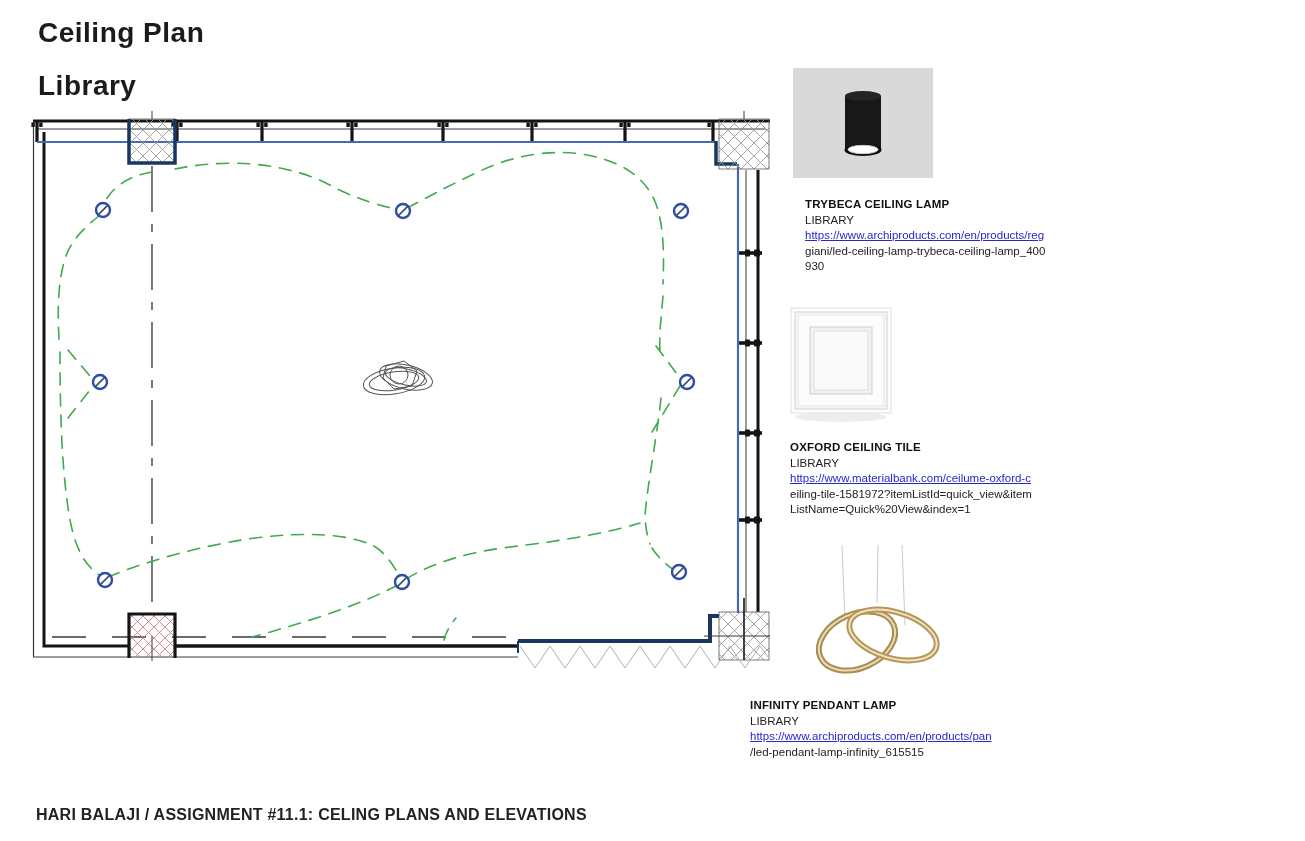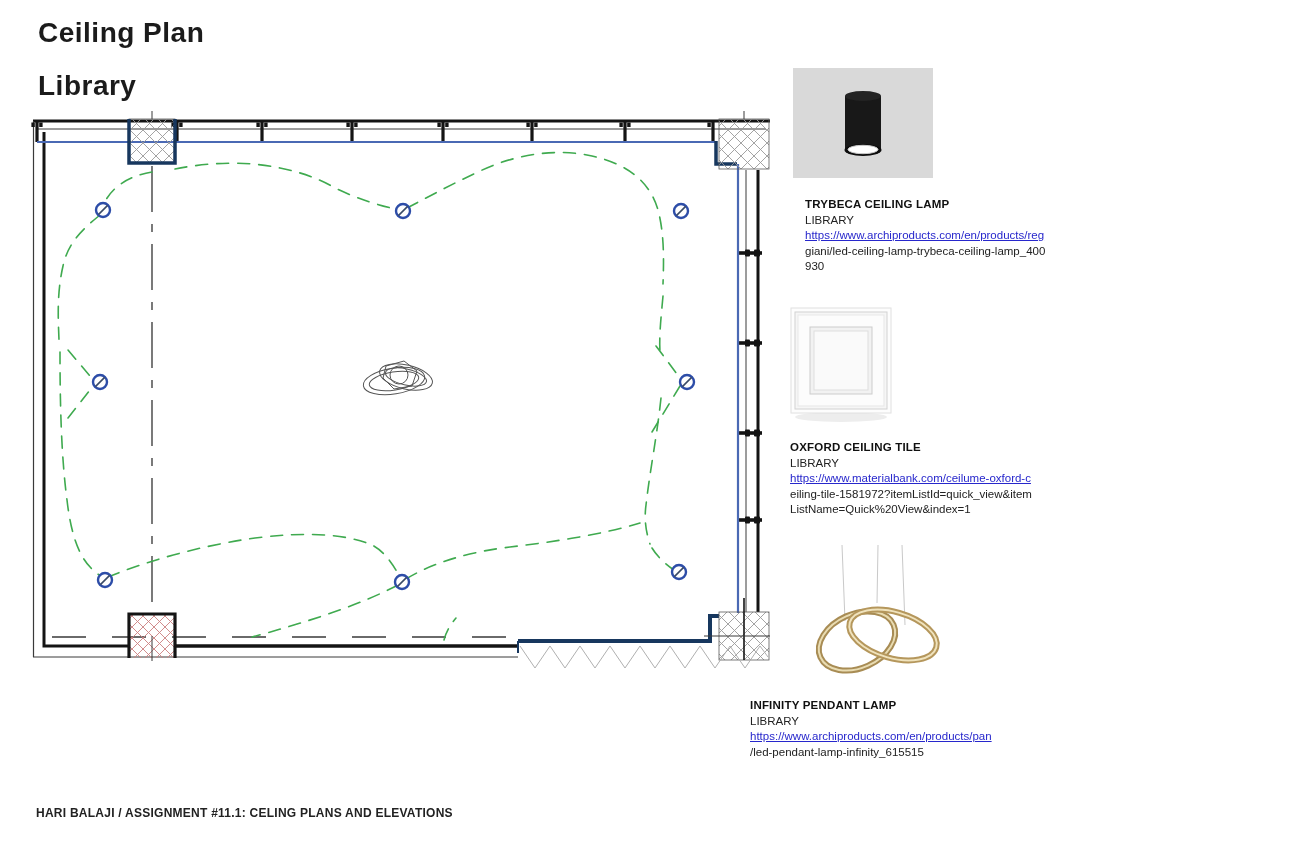--- a/index.html
+++ b/index.html
@@ -12,21 +12,21 @@
   .plan-svg{position:absolute;left:0;top:0;}
   .wire{stroke:#3faa4f;stroke-width:1.6;fill:none;stroke-dasharray:12 9;stroke-linecap:round;}
   .pend{stroke:#555;stroke-width:1;fill:none;}
   .dlc{fill:#fff;stroke-width:2.4;}
   .dls{stroke:#3a4a66;stroke-width:1.6;}
   .pimg{position:absolute;}
   .pcard{position:absolute;width:280px;font-size:11.5px;line-height:15.6px;color:#222;}
   .pname{font-weight:bold;color:#101010;letter-spacing:.2px;}
   .plink{display:block;color:#2727cc;text-decoration:underline;cursor:pointer;}
   .purl{color:#222;}
-  .footer{position:absolute;left:36px;top:806px;font-size:12px;font-weight:bold;
+  .footer{position:absolute;left:36px;top:806px;font-size:16px;font-weight:bold;
           color:#222;letter-spacing:.25px;text-align:center;}
 </style>
 </head>
 <body>
 
 <div class="title">
   <div>Ceiling Plan</div>
   <div>Library</div>
 </div>
 

